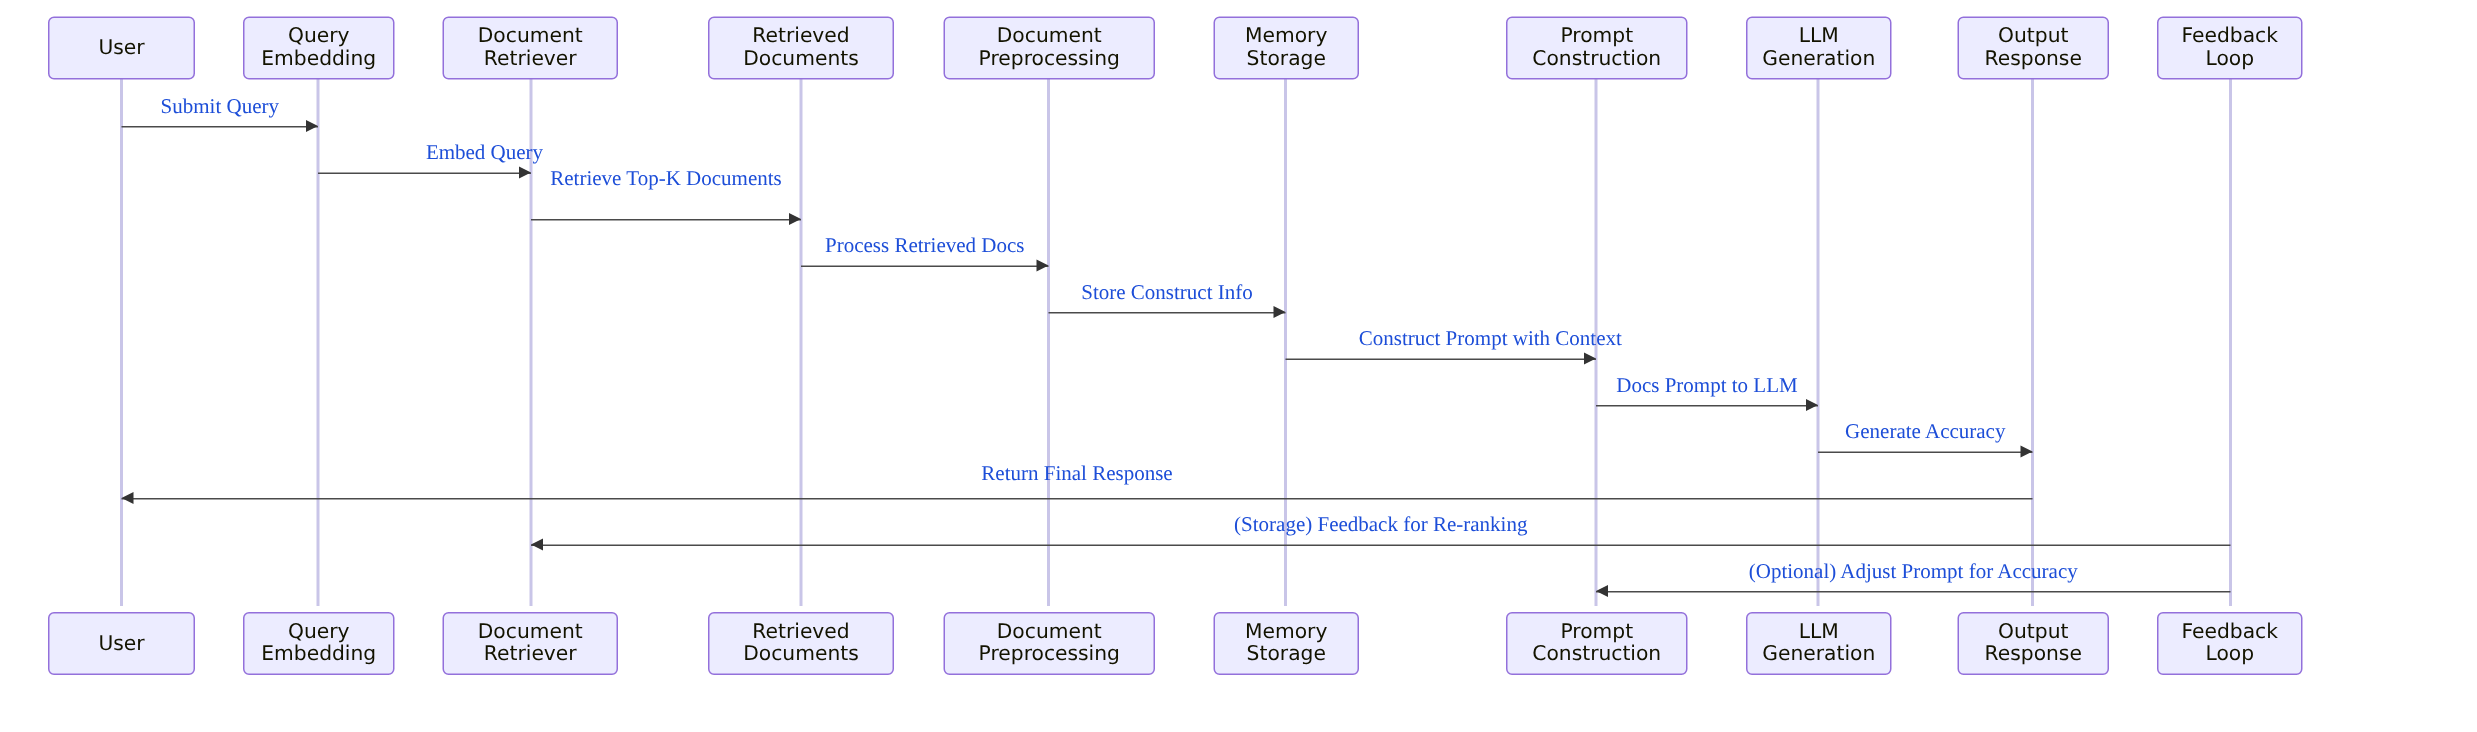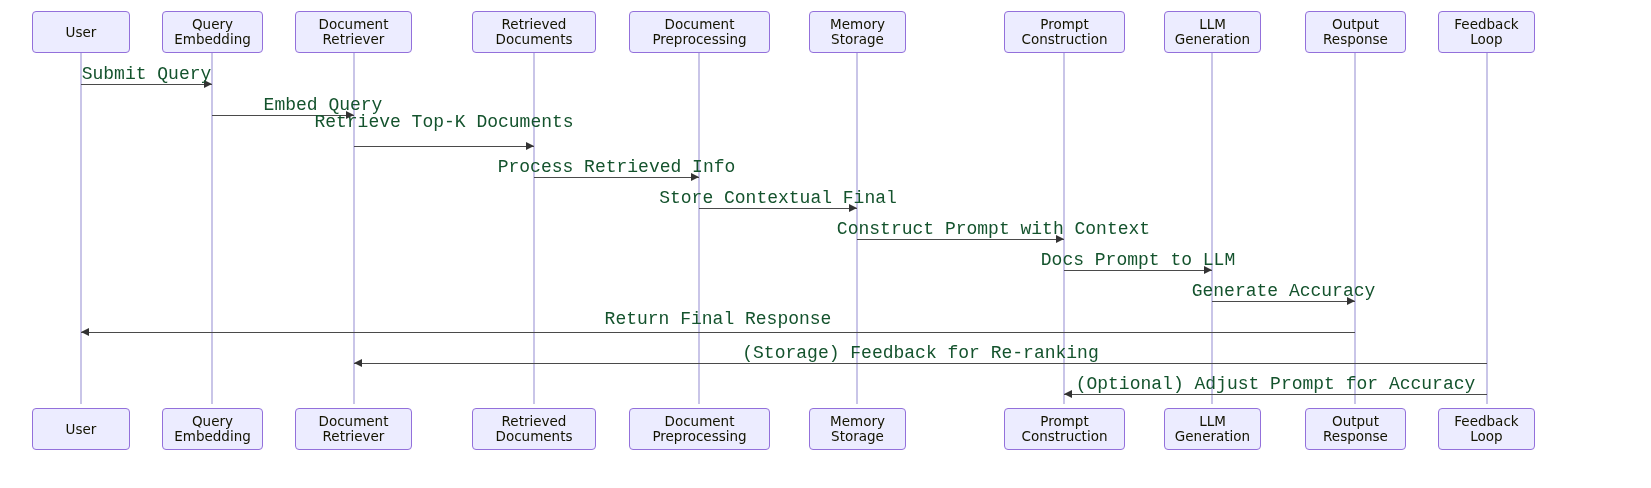--- a/index.html
+++ b/index.html
@@ -57,23 +57,23 @@
     border-bottom: 4.5px solid transparent;
   }
   .msg-head.right {
     border-left: 8px solid #333333;
   }
   .msg-head.left {
     border-right: 8px solid #333333;
   }
   .msg-label {
     position: absolute;
-    font-size: 18px;
-    color: #14532d;
-    font-family: Liberation Mono, monospace;
+    font-size: 14px;
+    color: #1d4ed8;
+    font-family: Liberation Serif, serif;
     white-space: nowrap;
     transform: translateX(-50%);
   }
 </style>
 </head>
 <body>
 
 <div id="diagram">
   <div id="lifelines">
       <div class="lifeline" style="left: 80px;"></div>
@@ -124,24 +124,24 @@
       <div class="msg-head right" style="top: 80px; left: 204px;"></div>
       <div class="msg-label" style="left: 146.5px; top: 64px;">Submit Query</div>
       <div class="msg-line" style="left: 212px; width: 142px; top: 115px;"></div>
       <div class="msg-head right" style="top: 111px; left: 346px;"></div>
       <div class="msg-label" style="left: 283px; top: 95px; margin-left: 40px;">Embed Query</div>
       <div class="msg-line" style="left: 354px; width: 180px; top: 146px;"></div>
       <div class="msg-head right" style="top: 142px; left: 526px;"></div>
       <div class="msg-label" style="left: 444px; top: 112px;">Retrieve Top-K Documents</div>
       <div class="msg-line" style="left: 534px; width: 165px; top: 177px;"></div>
       <div class="msg-head right" style="top: 173px; left: 691px;"></div>
-      <div class="msg-label" style="left: 616.5px; top: 157px;">Process Retrieved Info</div>
+      <div class="msg-label" style="left: 616.5px; top: 157px;">Process Retrieved Docs</div>
       <div class="msg-line" style="left: 699px; width: 158px; top: 208px;"></div>
       <div class="msg-head right" style="top: 204px; left: 849px;"></div>
-      <div class="msg-label" style="left: 778px; top: 188px;">Store Contextual Final</div>
+      <div class="msg-label" style="left: 778px; top: 188px;">Store Construct Info</div>
       <div class="msg-line" style="left: 857px; width: 207px; top: 239px;"></div>
       <div class="msg-head right" style="top: 235px; left: 1056px;"></div>
       <div class="msg-label" style="left: 960.5px; top: 219px; margin-left: 33px;">Construct Prompt with Context</div>
       <div class="msg-line" style="left: 1064px; width: 148px; top: 270px;"></div>
       <div class="msg-head right" style="top: 266px; left: 1204px;"></div>
       <div class="msg-label" style="left: 1138px; top: 250px;">Docs Prompt to LLM</div>
       <div class="msg-line" style="left: 1212px; width: 143px; top: 301px;"></div>
       <div class="msg-head right" style="top: 297px; left: 1347px;"></div>
       <div class="msg-label" style="left: 1283.5px; top: 281px;">Generate Accuracy</div>
       <div class="msg-line" style="left: 81px; width: 1274px; top: 332px;"></div>

